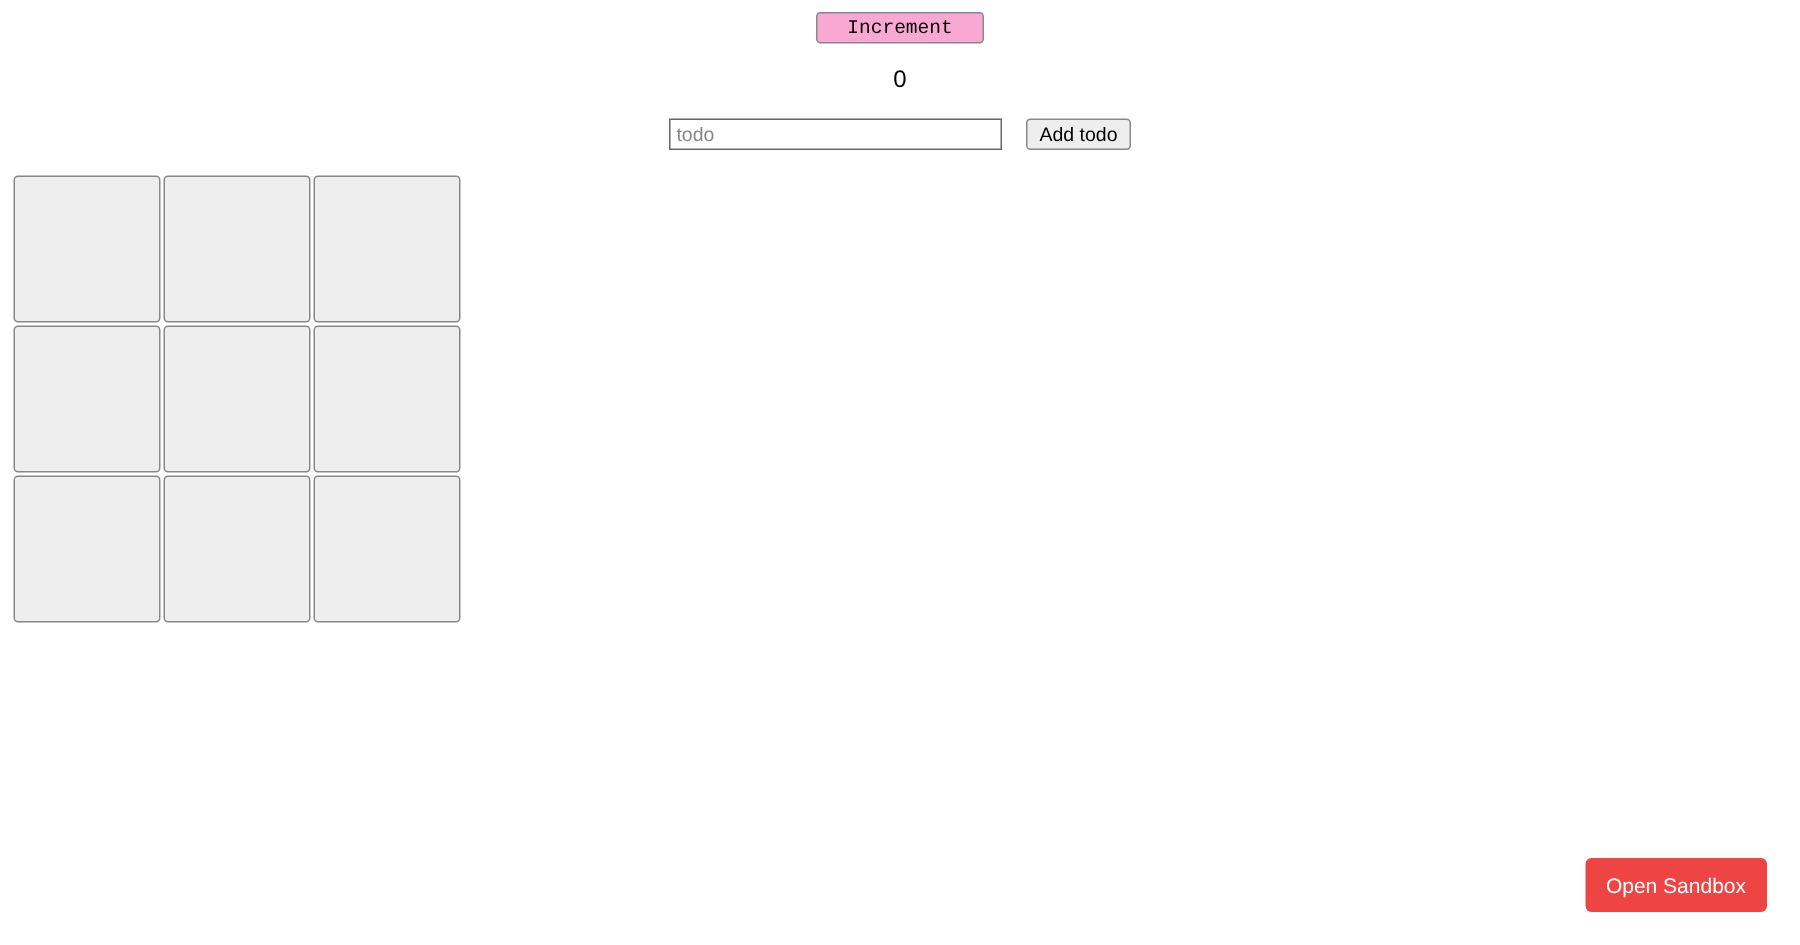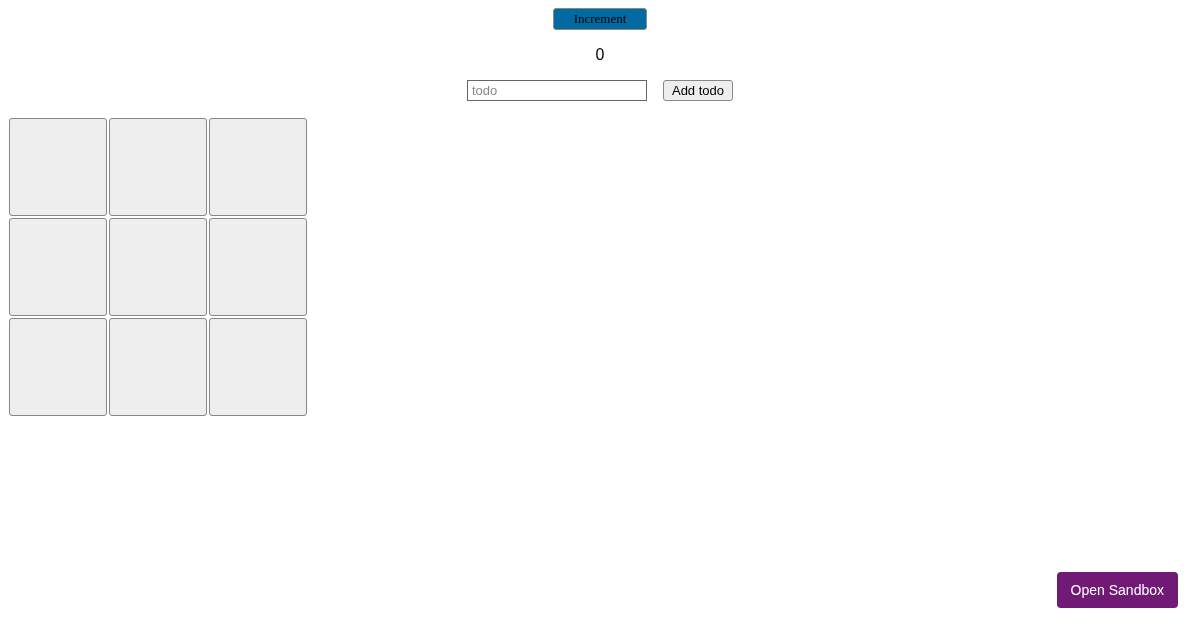--- a/index.html
+++ b/index.html
@@ -13,39 +13,39 @@
       background: #ffffff;
       width: 1200px;
       height: 630px;
       position: relative;
     }
     .top-section {
       text-align: center;
       padding-top: 8px;
     }
     .increment-button {
-      background: #0369a1;
+      background: #f9a8d4;
       border: 1px solid #888888;
       border-radius: 3px;
       padding: 2px 20px;
       font-size: 13px;
-      font-family: Liberation Serif, serif;
+      font-family: Liberation Mono, monospace;
       cursor: pointer;
     }
     .counter-value {
       font-size: 16px;
       margin-top: 16px;
       margin-bottom: 16px;
     }
     .todo-row {
       display: inline-flex;
       align-items: center;
     }
     .todo-input {
-      width: 180px;
+      width: 222px;
       height: 21px;
       border: 1px solid #666666;
       padding: 1px 4px;
       font-size: 13px;
       font-family: inherit;
     }
     .todo-input::placeholder {
       color: #888888;
     }
     .add-todo-button {
@@ -72,21 +72,21 @@
       background: #eeeeee;
       border: 1px solid #888888;
       border-radius: 3px;
       margin: 1px;
       cursor: pointer;
     }
     .open-sandbox {
       position: absolute;
       right: 22px;
       bottom: 22px;
-      background: #701a75;
+      background: #ef4444;
       color: #ffffff;
       border: none;
       border-radius: 4px;
       padding: 10px 14px;
       font-size: 14px;
       font-family: inherit;
       cursor: pointer;
     }
   </style>
 </head>

